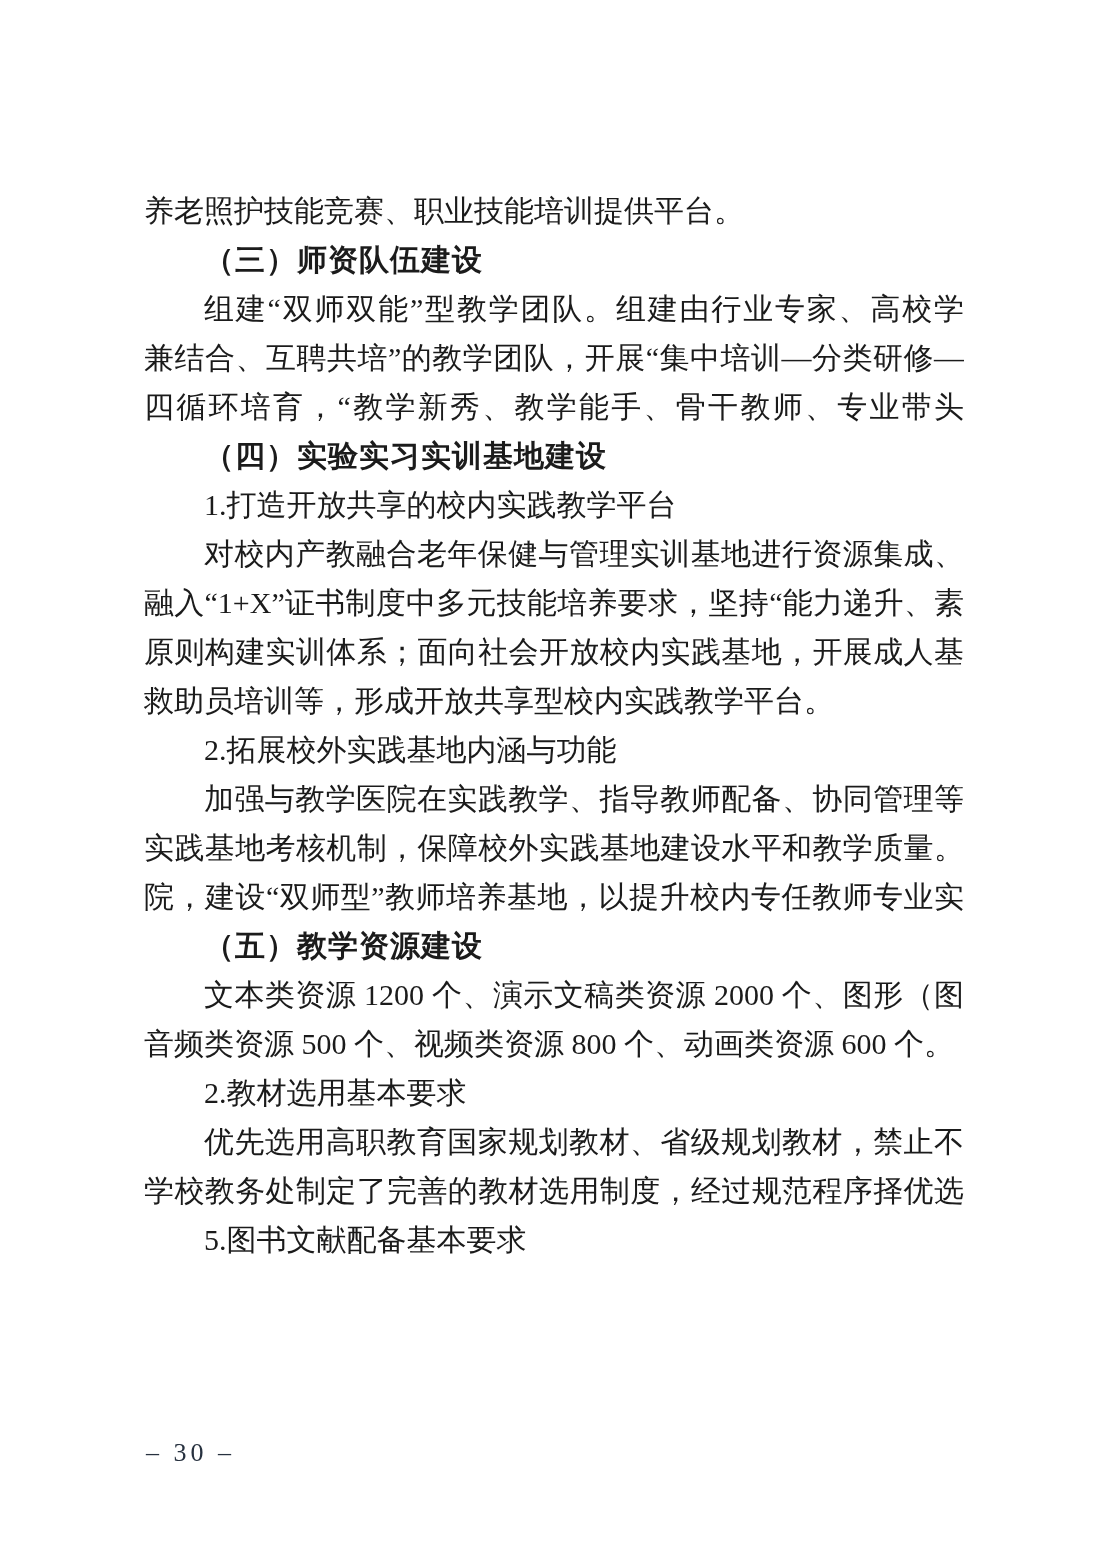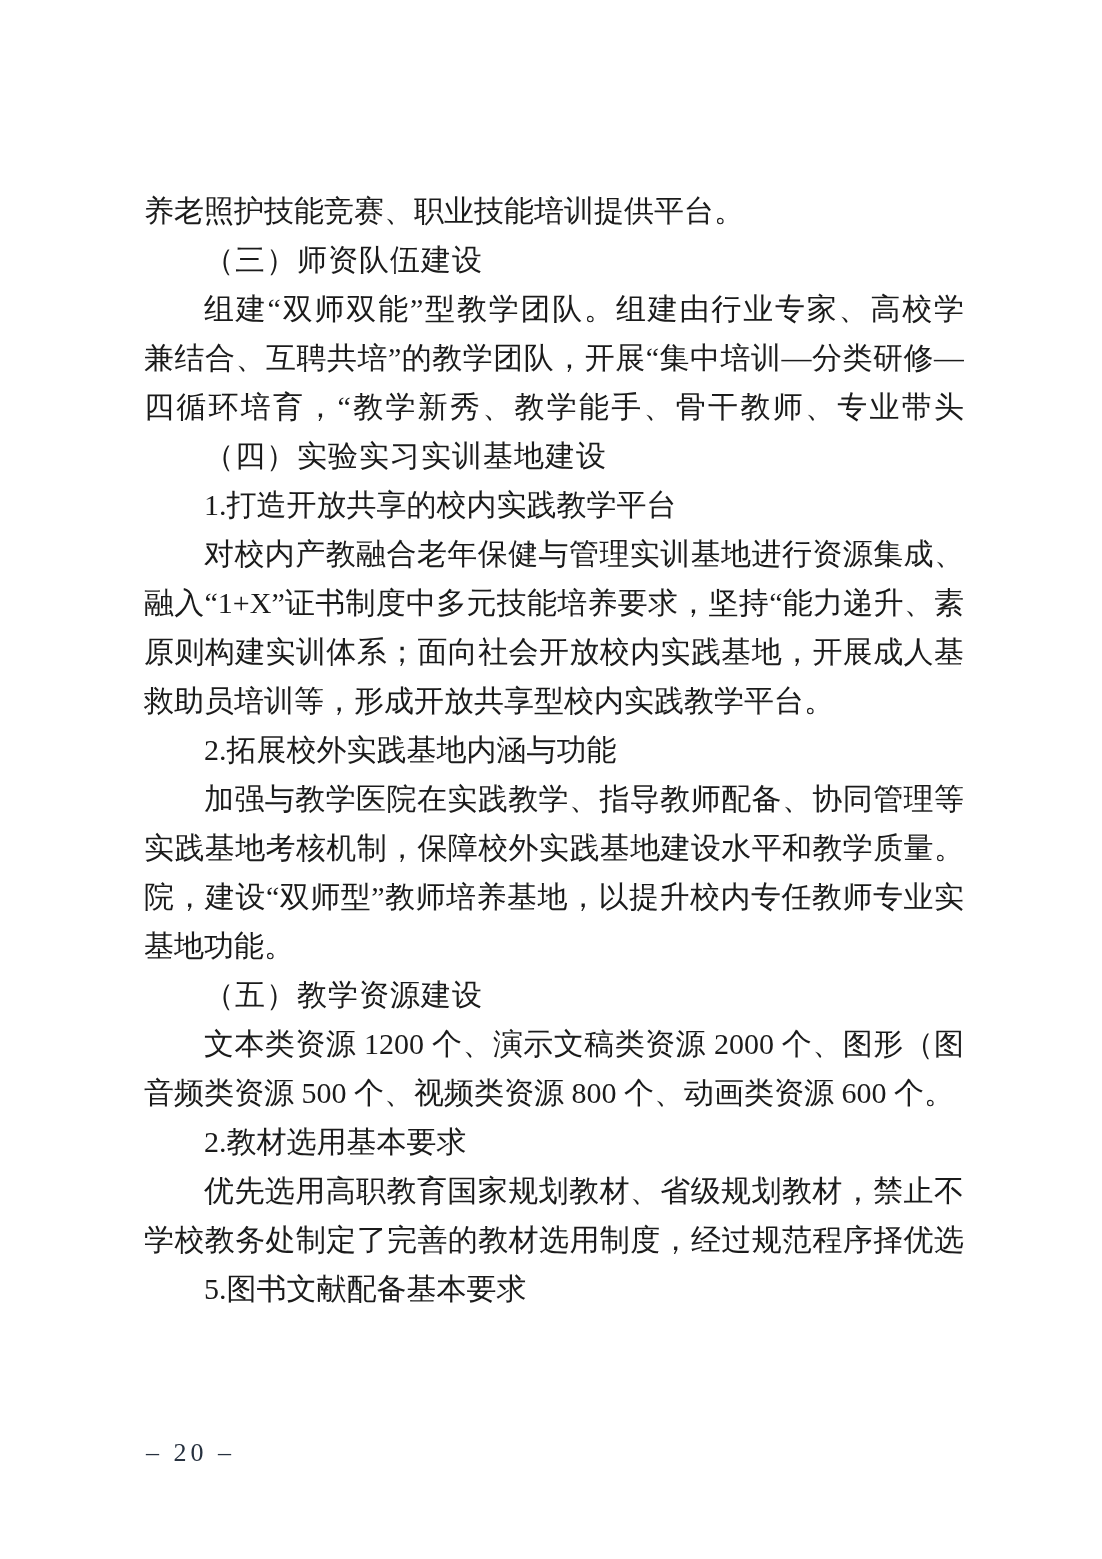--- a/index.html
+++ b/index.html
@@ -37,21 +37,21 @@
   .line.last {
     text-align-last: left;
   }
   .line.first {
     text-indent: 2em;
   }
   .para.continuation .line.first {
     text-indent: 0;
   }
   .para.heading .line {
-    font-weight: normal;
+    font-weight: bold;
     letter-spacing: 1px;
   }
   .footer-pagenum {
     position: absolute;
     left: 146px;
     top: 1438px;
     font-size: 26px;
     line-height: 30px;
     color: #27313f;
     letter-spacing: 4px;
@@ -85,34 +85,33 @@
         <div class="line">原则构建实训体系；面向社会开放校内实践基地，开展成人基础生命支持培训、紧急</div>
         <div class="line last">救助员培训等，形成开放共享型校内实践教学平台。</div>
       </div>
       <div class="para subheading">
         <div class="line first last">2.拓展校外实践基地内涵与功能</div>
       </div>
       <div class="para body">
         <div class="line first">加强与教学医院在实践教学、指导教师配备、协同管理等方面的合作，制订校外</div>
         <div class="line">实践基地考核机制，保障校外实践基地建设水平和教学质量。遴选省内外优质教学医</div>
         <div class="line">院，建设“双师型”教师培养基地，以提升校内专任教师专业实践能力、拓展校外实践</div>
-        <div class="line last">基地功能。</div>
       </div>
       <div class="para heading">
         <div class="line first last">（五）教学资源建设</div>
       </div>
       <div class="para body">
         <div class="line first">文本类资源 1200 个、演示文稿类资源 2000 个、图形（图像）类资源 5000 个、</div>
         <div class="line last">音频类资源 500 个、视频类资源 800 个、动画类资源 600 个。</div>
       </div>
       <div class="para subheading">
         <div class="line first last">2.教材选用基本要求</div>
       </div>
       <div class="para body">
         <div class="line first">优先选用高职教育国家规划教材、省级规划教材，禁止不合格的教材进入课堂。</div>
         <div class="line last">学校教务处制定了完善的教材选用制度，经过规范程序择优选用教材。</div>
       </div>
       <div class="para subheading">
         <div class="line first last">5.图书文献配备基本要求</div>
       </div>
     </div>
-  <div class="footer-pagenum">– 20 –</div>
+  <div class="footer-pagenum">– 30 –</div>
 </div>
 
 </body></html>

